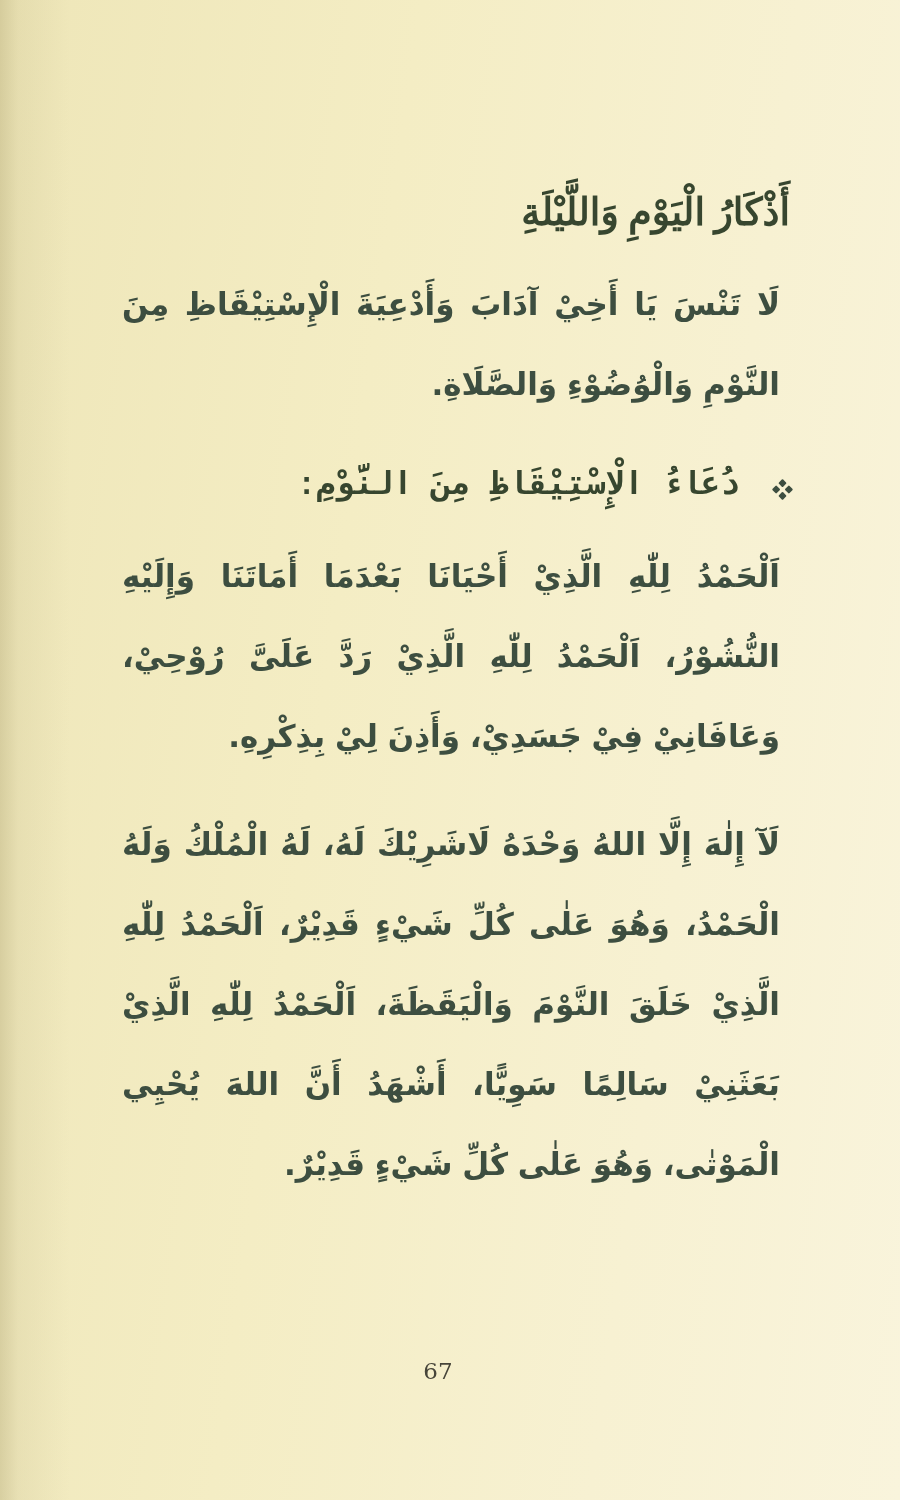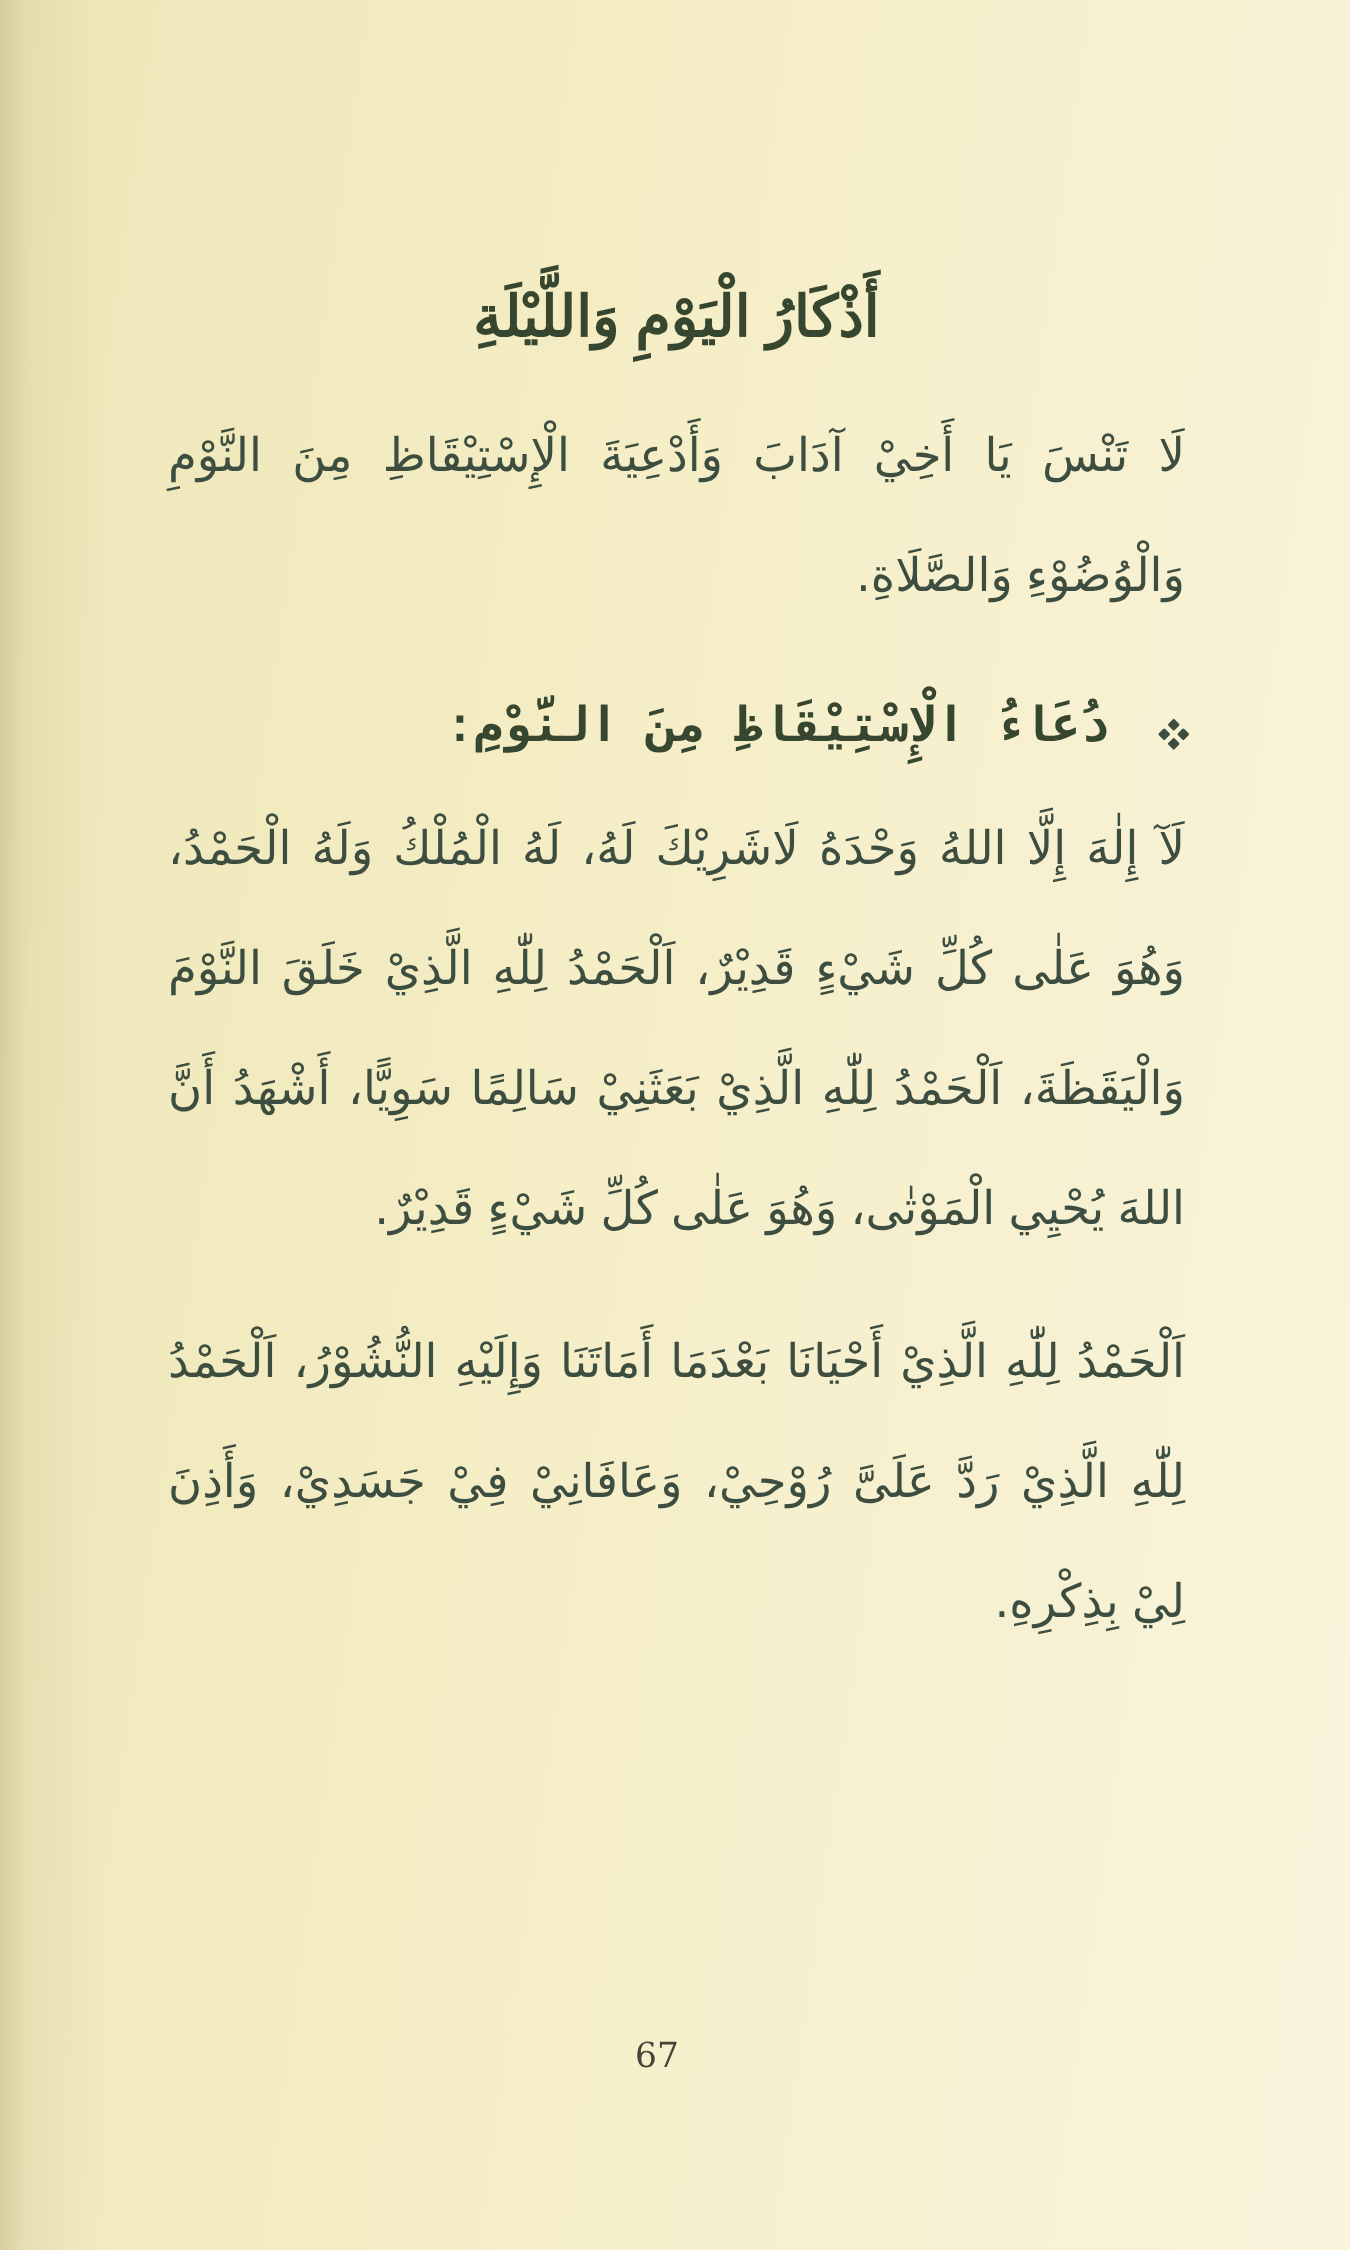--- a/index.html
+++ b/index.html
@@ -22,30 +22,30 @@
   .content {
     position: absolute;
     top: 176px;
     right: 110px;
     left: 112px;
     direction: rtl;
     color: #3d4e40;
   }
   .title {
     margin: 0 0 16px 0;
-    font-family: Liberation Sans, sans-serif;
+    font-family: Liberation Serif, serif;
     font-weight: bold;
     font-size: 38px;
     line-height: 72px;
-    text-align: center;
+    text-align: right;
     color: #37462f;
   }
   .para {
-    margin: 0;
-    font-weight: normal;
+    margin: 10px;
+    font-weight: bold;
     font-size: 31px;
     line-height: 80px;
     word-spacing: -1px;
     text-align: justify;
     text-align-last: right;
     color: #3d4e40;
   }
   .intro   { margin-bottom: 22px; }
   .heading-row {
     margin: 0;
@@ -100,21 +100,21 @@
     <div class="heading-row">
       <span class="diamond-bullet">
           <i></i>
           <i></i>
           <i></i>
           <i></i>
         </span>
       <span>دُعَاءُ الْإِسْتِيْقَاظِ مِنَ النَّوْمِ:</span>
     </div>
 
+    <p class="para para-1">اَلْحَمْدُ لِلّٰهِ الَّذِيْ أَحْيَانَا بَعْدَمَا أَمَاتَنَا وَإِلَيْهِ النُّشُوْرُ، اَلْحَمْدُ لِلّٰهِ الَّذِيْ رَدَّ عَلَىَّ رُوْحِيْ، وَعَافَانِيْ فِيْ جَسَدِيْ، وَأَذِنَ لِيْ بِذِكْرِهِ.</p>
+
     <p class="para para-2">لَآ إِلٰهَ إِلَّا اللهُ وَحْدَهُ لَاشَرِيْكَ لَهُ، لَهُ الْمُلْكُ وَلَهُ الْحَمْدُ، وَهُوَ عَلٰى كُلِّ شَيْءٍ قَدِيْرٌ، اَلْحَمْدُ لِلّٰهِ الَّذِيْ خَلَقَ النَّوْمَ وَالْيَقَظَةَ، اَلْحَمْدُ لِلّٰهِ الَّذِيْ بَعَثَنِيْ سَالِمًا سَوِيًّا، أَشْهَدُ أَنَّ اللهَ يُحْيِي الْمَوْتٰى، وَهُوَ عَلٰى كُلِّ شَيْءٍ قَدِيْرٌ.</p>
-
-    <p class="para para-1">اَلْحَمْدُ لِلّٰهِ الَّذِيْ أَحْيَانَا بَعْدَمَا أَمَاتَنَا وَإِلَيْهِ النُّشُوْرُ، اَلْحَمْدُ لِلّٰهِ الَّذِيْ رَدَّ عَلَىَّ رُوْحِيْ، وَعَافَانِيْ فِيْ جَسَدِيْ، وَأَذِنَ لِيْ بِذِكْرِهِ.</p>
 
 
   </div>
 
   <div class="page-number">67</div>
 </div>
 
 </body></html>

